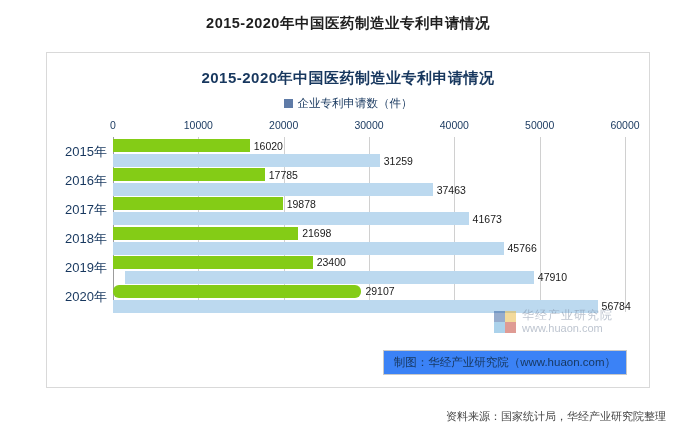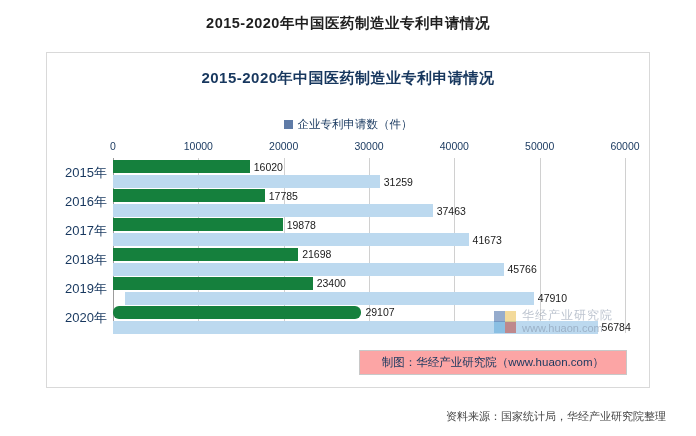--- a/index.html
+++ b/index.html
@@ -39,21 +39,21 @@
     font-weight: bold;
     color: #17375e;
     margin-top: 16px;
     letter-spacing: 0.5px;
   }
   .legend {
     display: flex;
     justify-content: center;
     align-items: flex-end;
     gap: 10px;
-    margin-top: 29px;
+    margin-top: 8px;
   }
   .legend-item {
     display: flex;
     align-items: center;
     font-size: 11.5px;
     color: #17375e;
   }
   .legend-swatch {
     width: 9px;
     height: 9px;
@@ -117,21 +117,21 @@
     font-size: 13px;
     color: #17375e;
     white-space: nowrap;
   }
   .bar {
     position: absolute;
     left: 0;
     height: 13px;
   }
   .bar.s1 {
-    background: #15803d;
+    background: #84cc16;
     top: 2px;
   }
   .bar.s2 {
     background: #bcd9ef;
     top: 17px;
   }
   .bar-value {
     position: absolute;
     left: calc(100% + 4px);
     top: 50%;
@@ -140,22 +140,22 @@
     color: #1a1a1a;
     white-space: nowrap;
   }
   .source-note {
     position: absolute;
     right: 22px;
     bottom: 12px;
     font-size: 11.5px;
     color: #17375e;
     border: 1px solid #c8c8c8;
-    background: #fca5a5;
-    padding: 4px 22px;
+    background: #3b82f6;
+    padding: 4px 10px;
   }
   .watermark {
     position: absolute;
     right: 36px;
     bottom: 52px;
     opacity: 0.5;
     display: flex;
     align-items: center;
     pointer-events: none;
   }

